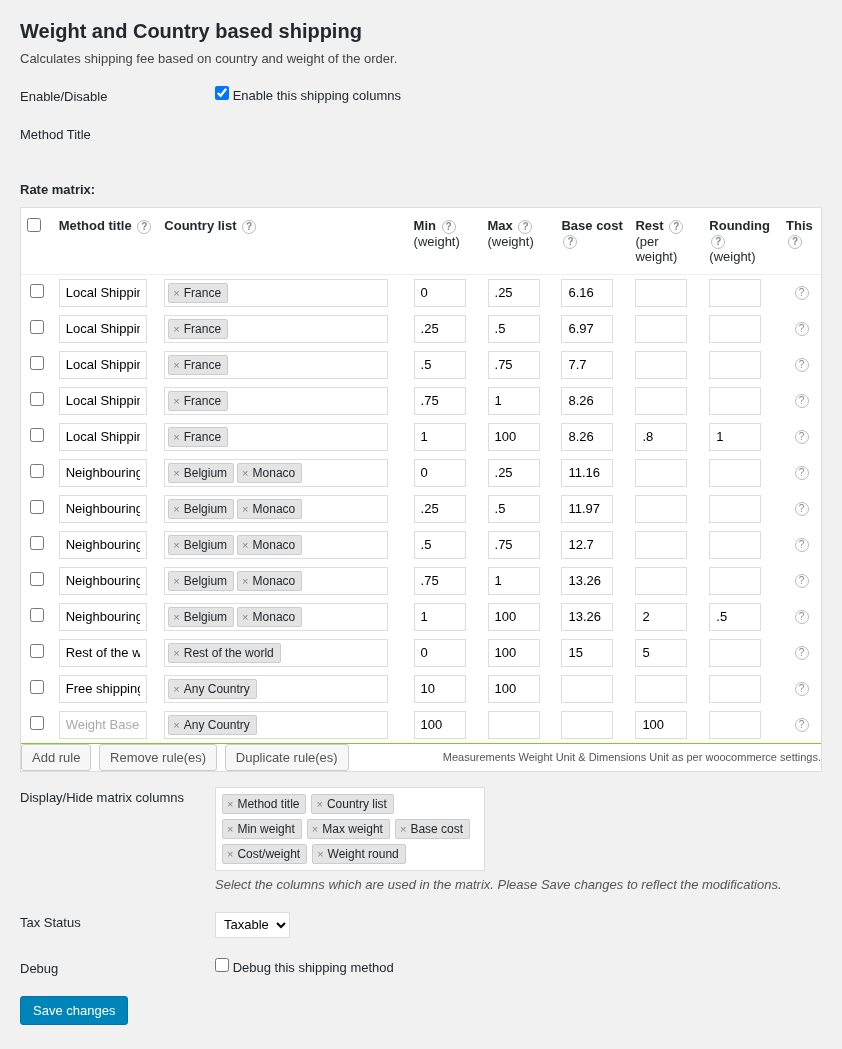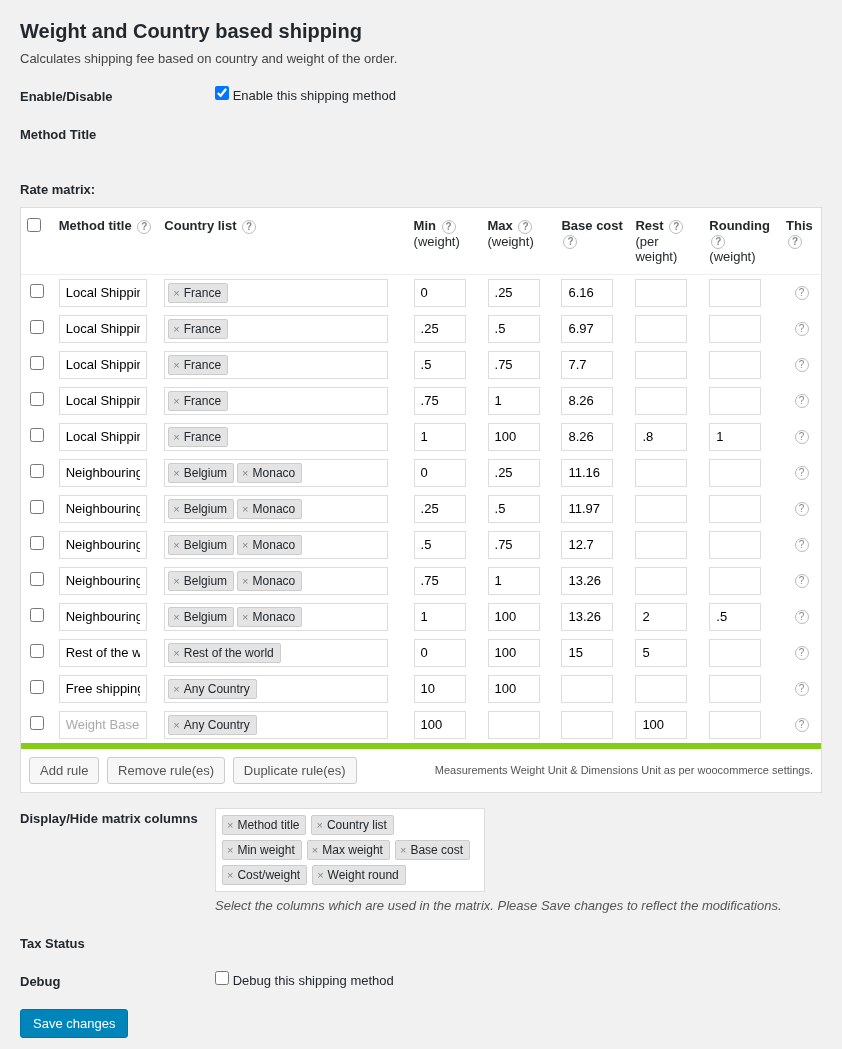--- a/index.html
+++ b/index.html
@@ -1,20 +1,20 @@
 <!DOCTYPE html>
 <html><head>
 <meta charset="utf-8">
 <style>
 * { box-sizing: border-box; margin: 0; padding: 0; }
 body { font-family: -apple-system, "Segoe UI", Arial, sans-serif; font-size: 13px; color: #23282d; background: #f1f1f1; padding: 20px; width: 842px; }
 h2 { font-size: 20px; font-weight: 600; margin-bottom: 8px; }
 .desc { margin-bottom: 20px; color: #444; }
 .form-row { display: flex; align-items: flex-start; margin-bottom: 20px; }
-.form-row label.field-label { width: 195px; font-weight: 700; padding-top: 3px; }
+.form-row label.field-label { width: 195px; font-weight: 400; padding-top: 3px; }
 .form-row .field-body { flex: 1; }
 .help-text { font-style: italic; color: #555; margin-top: 6px; font-size: 13px; }
 input[type="text"] { border: 1px solid #ddd; background: #fff; padding: 4px 6px; font-size: 13px; height: 28px; }
 input[type="checkbox"] { width: 14px; height: 14px; }
 .method-title-input { width: 280px; }
 .section-label { font-weight: 600; margin-bottom: 10px; display: block; margin-top: 40px; }
 .matrix { background: #fff; border: 1px solid #ddd; width: 100%; }
 .matrix table { width: 100%; border-collapse: collapse; }
 .matrix th { text-align: left; font-weight: 600; padding: 10px 6px; font-size: 13px; vertical-align: top; border-bottom: 1px solid #eee; }
 .matrix td { padding: 4px 6px; vertical-align: middle; }
@@ -23,42 +23,42 @@
 .col-title { width: 100px; }
 .col-country { width: 230px; }
 .col-min, .col-max, .col-base, .col-cost, .col-round { width: 70px; }
 .col-note { width: 38px; text-align: center; }
 .title-input { width: 88px; }
 .num-input { width: 52px; }
 .country-box { border: 1px solid #ddd; background: #fff; min-height: 28px; padding: 3px; display: flex; flex-wrap: wrap; gap: 3px; width: 224px; }
 .tag { background: #e4e4e4; border: 1px solid #ccc; border-radius: 2px; padding: 2px 6px 2px 4px; font-size: 12px; display: inline-flex; align-items: center; gap: 4px; }
 .tag .x { color: #888; cursor: pointer; font-size: 11px; }
 .help-icon { display: inline-block; width: 14px; height: 14px; border: 1px solid #bbb; border-radius: 50%; font-size: 10px; line-height: 12px; text-align: center; color: #888; vertical-align: middle; margin-left: 2px; cursor: help; }
-.matrix-footer { border-top: 6px solid #84cc16; padding: 8px; display: flex; align-items: center; justify-content: space-between; }
+.matrix-footer { border-top: 1px solid #84cc16; padding: 0; display: flex; align-items: center; justify-content: space-between; }
 .btn { background: #f7f7f7; border: 1px solid #ccc; border-radius: 3px; padding: 5px 10px; font-size: 13px; cursor: pointer; color: #555; margin-right: 4px; }
 .footer-note { font-size: 11px; color: #555; }
 .cols-box { border: 1px solid #ddd; background: #fff; padding: 6px; display: flex; flex-wrap: wrap; gap: 5px; width: 270px; }
 select { border: 1px solid #ddd; padding: 3px 4px; font-size: 13px; height: 26px; background: #fff; }
 .btn-primary { background: #0085ba; border: 1px solid #0073aa; color: #fff; border-radius: 3px; padding: 6px 12px; font-size: 13px; cursor: pointer; }
 .placeholder-color::placeholder { color: #aaa; }
 th .sub { font-weight: 400; display: block; }
 </style>
 </head>
 <body>
 
 
 
 <h2>Weight and Country based shipping</h2>
 <p class="desc">Calculates shipping fee based on country and weight of the order.</p>
 
 <div class="form-row">
   <label class="field-label">Enable/Disable</label>
   <div class="field-body">
     <input type="checkbox" checked="" style="">
-    <span>Enable this shipping method</span>
+    <span>Enable this shipping columns</span>
   </div>
 </div>
 
 <div class="form-row">
   <label class="field-label">Method Title</label>
   <div class="field-body">
   </div>
 </div>
 
 <span class="section-label">Rate matrix:</span>
@@ -379,20 +379,25 @@
           <span class="x">×</span>
           <span>Weight round</span>
         </span>
       </div>
     <div class="help-text">Select the columns which are used in the matrix. Please Save changes to reflect the modifications.</div>
   </div>
 </div>
 
 <div class="form-row">
   <label class="field-label">Tax Status</label>
+  <div class="field-body">
+    <select>
+      <option>Taxable</option>
+    </select>
+  </div>
 </div>
 
 <div class="form-row">
   <label class="field-label">Debug</label>
   <div class="field-body">
     <input type="checkbox" style="">
     <span>Debug this shipping method</span>
   </div>
 </div>
 

